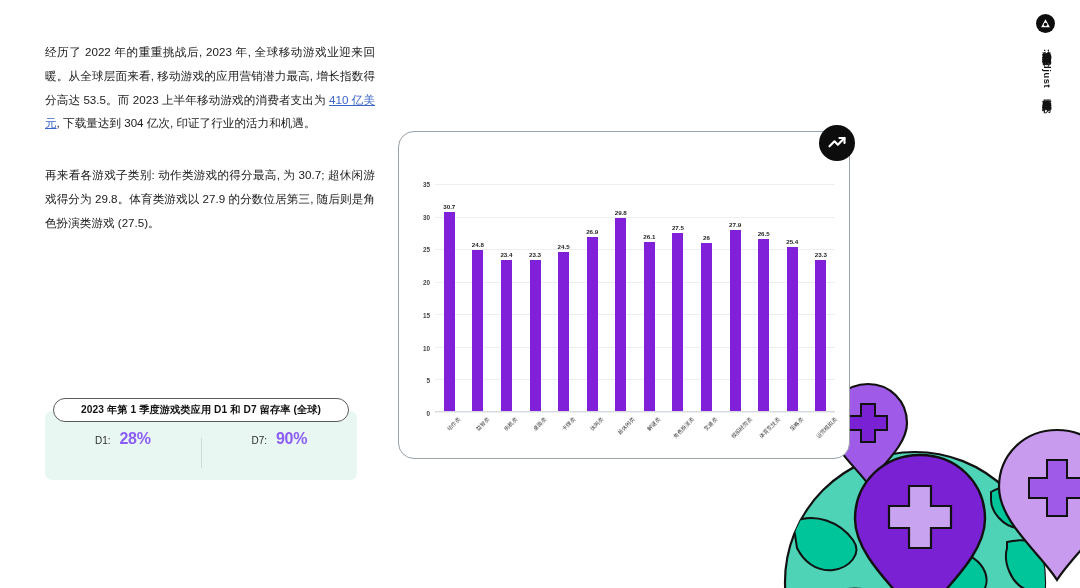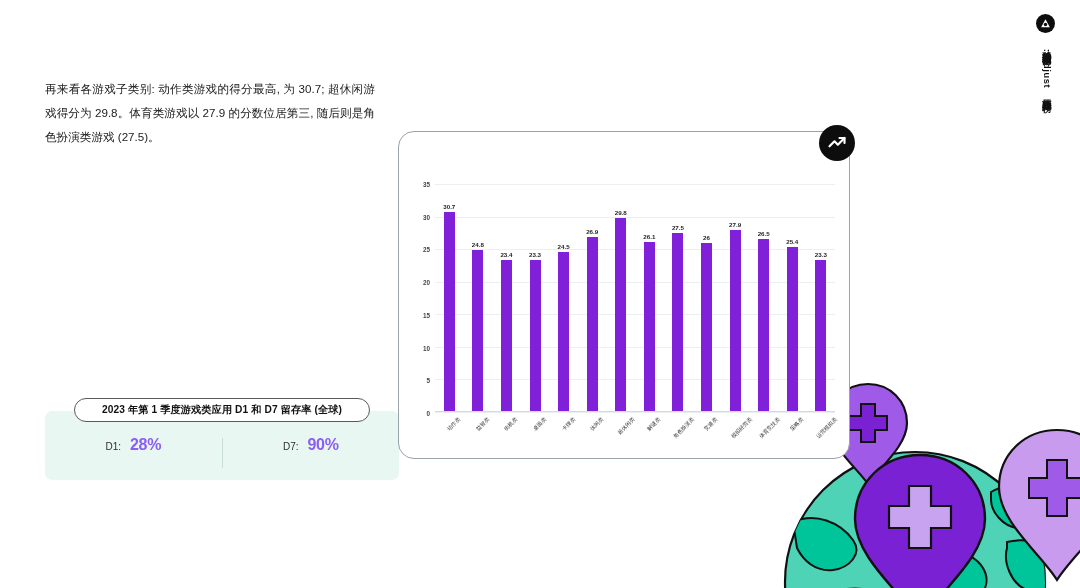--- a/index.html
+++ b/index.html
@@ -12,38 +12,38 @@
   
   .left-col{position:absolute;left:45px;top:40px;width:330px;}
   .page-title{
     font-size:37px;font-weight:700;letter-spacing:.5px;color:#111;
     line-height:1.15;margin:0 0 44px 0;
   }
   .body-par{
     font-size:11.6px;line-height:2.05;color:#1b1b1b;margin:0 0 16px 0;
     text-align:justify;
   }
-  .body-par.second{margin-top:37px;}
+  .body-par.second{margin-top:28px;}
   .inline-link{color:#3a64c8;text-decoration:underline;}
 
   
-  .stat-wrap{position:absolute;left:45px;top:398px;width:354px;}
+  .stat-wrap{position:absolute;left:45px;top:398px;width:312px;}
   .stat-pill{
     position:relative;z-index:3;margin:0 auto;width:294px;height:22px;
     border:1.3px solid #5a5a5a;border-radius:13px;background:#fff;
     display:flex;align-items:center;justify-content:center;
     font-size:10.2px;font-weight:700;color:#111;letter-spacing:.1px;
   }
   .stat-body{
     position:relative;margin-top:-11px;background:#e9f7f3;border-radius:7px;
     height:58px;display:flex;align-items:flex-end;padding-top:11px;
   }
   .stat-half{
     flex:1;display:flex;align-items:baseline;justify-content:center;gap:9px;
-    height:44px;padding-bottom:0;
+    height:44px;padding-bottom:6px;
   }
   .stat-divider{width:1px;background:#c9ded9;height:30px;align-self:flex-end;margin-bottom:12px;}
   .stat-label{font-size:10px;color:#2b2b2b;font-weight:400;}
   .stat-value{font-size:16px;font-weight:800;color:#8b5cf6;letter-spacing:-.3px;}
 
   
   .chart-card{
     position:absolute;left:398px;top:131px;width:452px;height:328px;
     background:#ffffff;border:1.4px solid #9aa2aa;border-radius:16px;
     box-sizing:border-box;z-index:4;
@@ -91,20 +91,21 @@
   
   .art{position:absolute;left:745px;top:372px;width:340px;height:220px;z-index:2;}
 </style>
 </head>
 <body>
 
 <div class="page">
 
   <div class="left-col">
 
+    <p class="body-par"><span>经历了 2022 年的重重挑战后, 2023 年, 全球移动游戏业迎来回暖。从全球层面来看, 移动游戏的应用营销潜力最高, 增长指数得分高达 53.5。而 2023 上半年移动游戏的消费者支出为 </span><a class="inline-link" href="#">410 亿美元</a><span>, 下载量达到 304 亿次, 印证了行业的活力和机遇。</span></p>
 
     <p class="body-par second">再来看各游戏子类别: 动作类游戏的得分最高, 为 30.7; 超休闲游戏得分为 29.8。体育类游戏以 27.9 的分数位居第三, 随后则是角色扮演类游戏 (27.5)。</p>
   </div>
 
   <div class="stat-wrap">
     <div class="stat-pill">2023 年第 1 季度游戏类应用 D1 和 D7 留存率 (全球)</div>
     <div class="stat-body">
       <div class="stat-half">
         <span class="stat-label">D1:</span>
         <span class="stat-value">28%</span>

